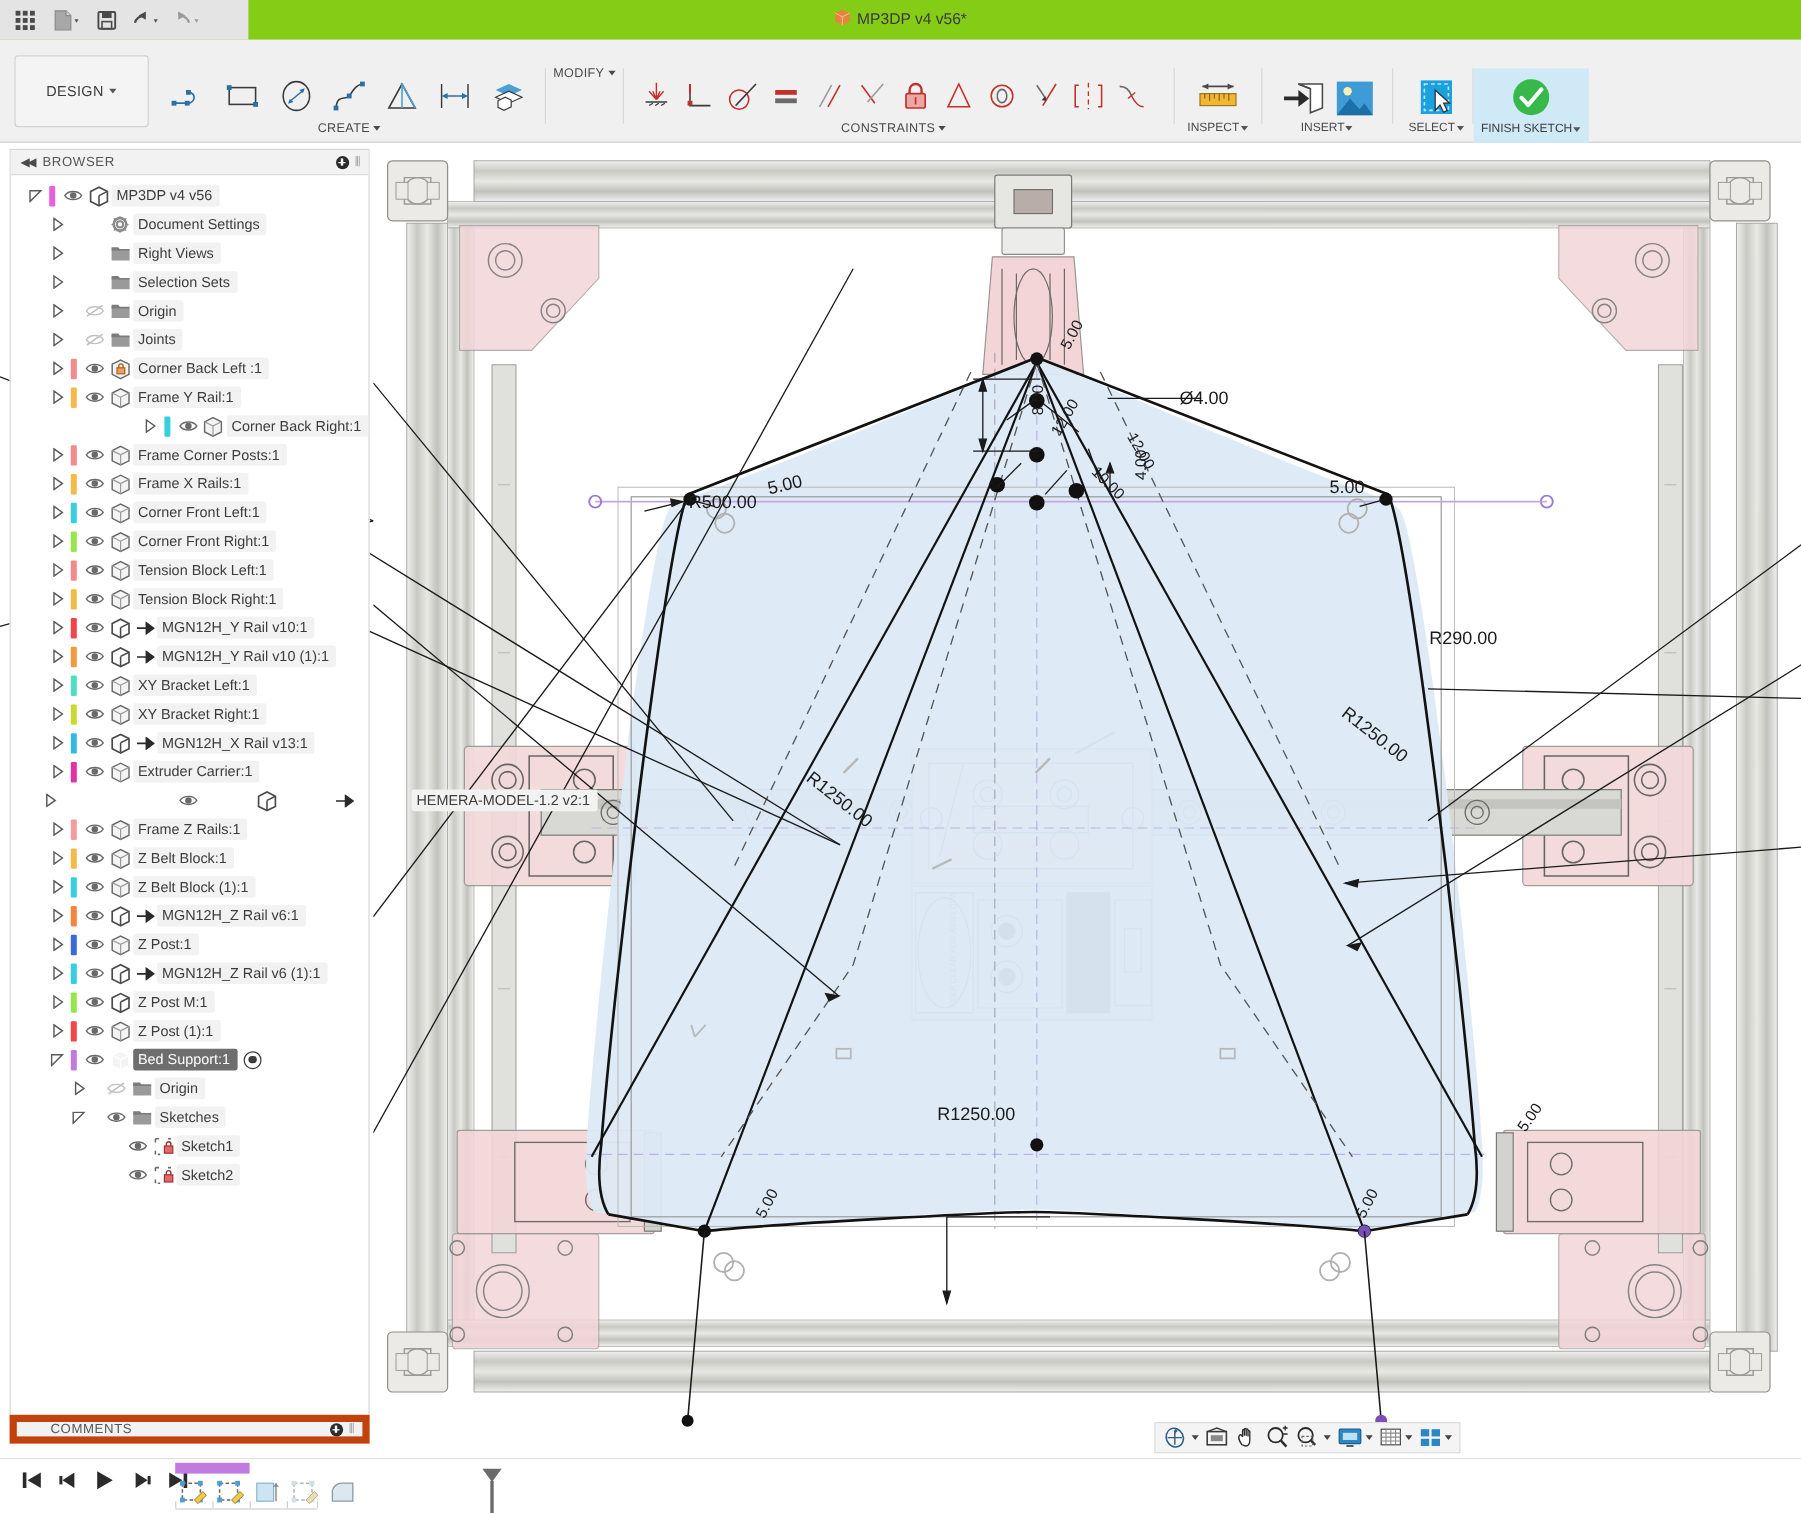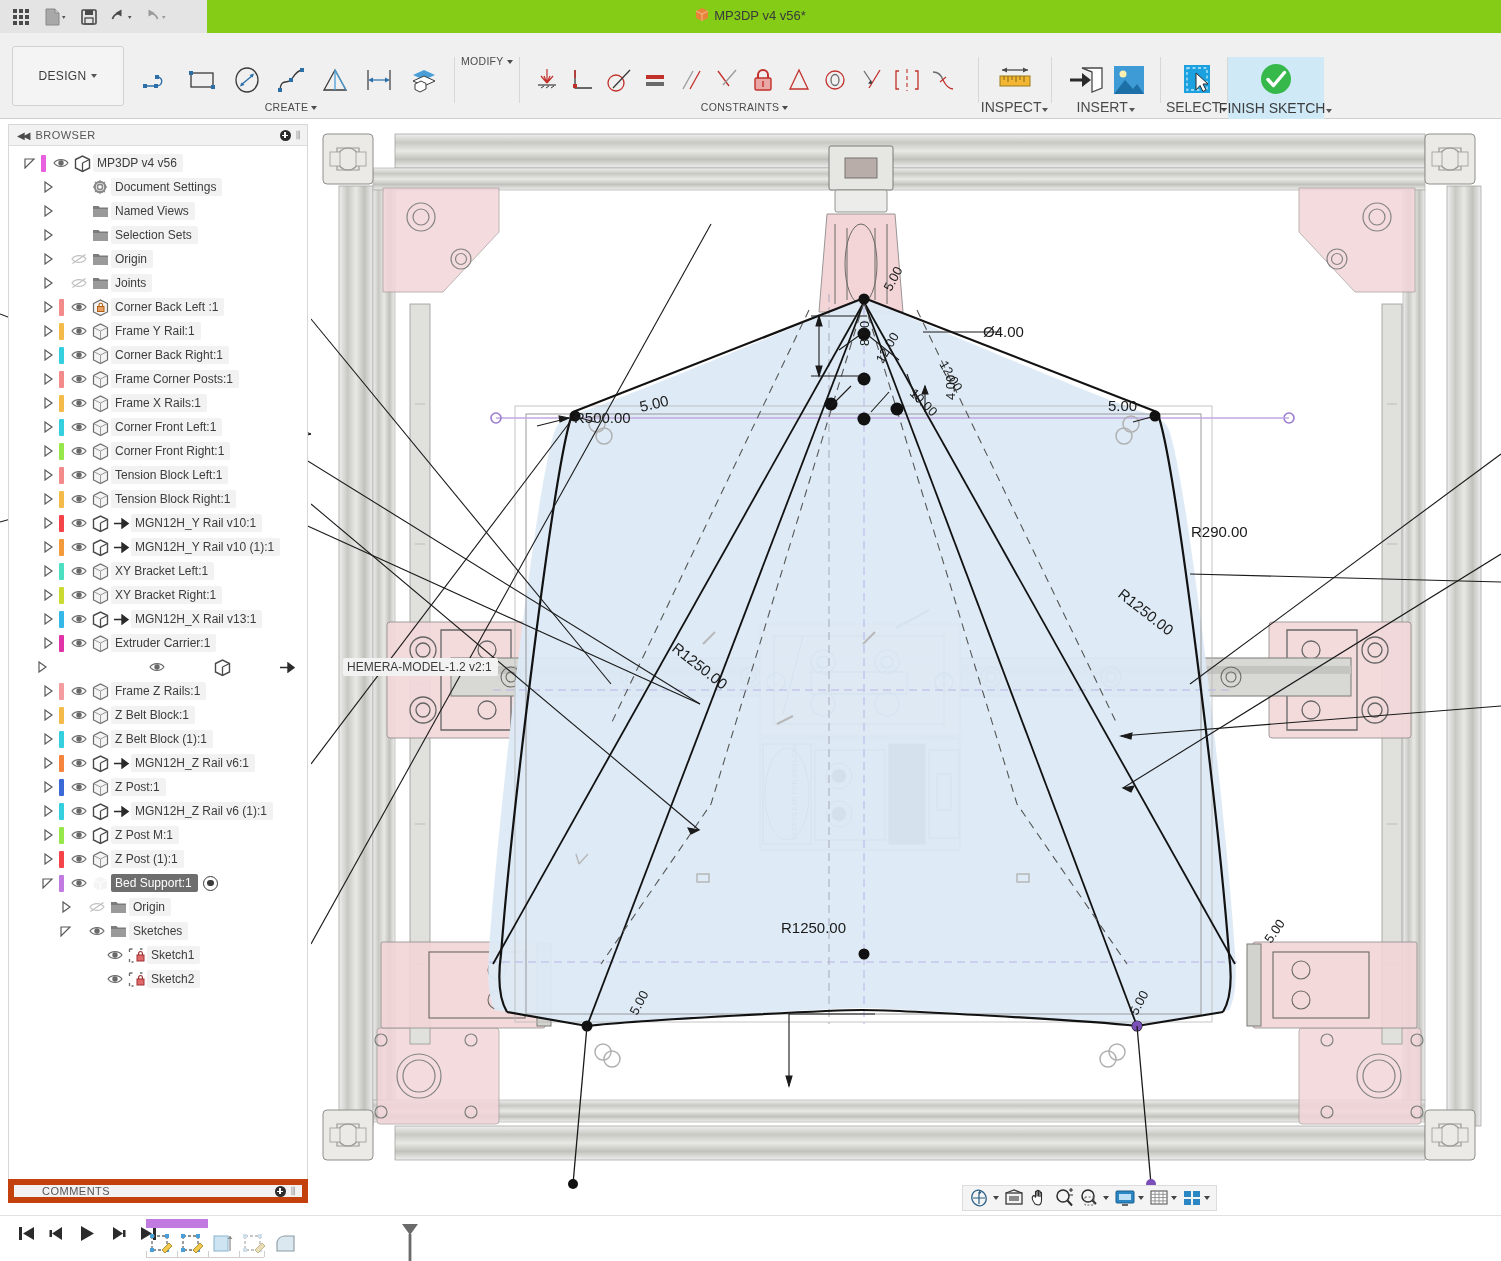--- a/index.html
+++ b/index.html
@@ -55,21 +55,21 @@
   .panel { display:flex; flex-direction:column; align-items:center; height:62px; }
   .panel-icons { display:flex; align-items:center; height:46px; gap:2px; padding:0 4px; }
   .panel-label { font-size:10.5px; color:#4a4a4a; letter-spacing:.3px; margin-top:-2px; white-space:nowrap;}
   .panel-label .caret { margin-left:3px; vertical-align:1px; border-top-color:#4a4a4a;}
   .sep { width:1px; height:46px; background:#d7d7d7; margin:0 6px; }
   .ic { width:42px; height:44px; display:flex; align-items:center; justify-content:center; cursor:default;}
   .ic svg { display:block; }
   .ic.tiny { width:34px; }
 
   .bigbtn { display:flex; flex-direction:column; align-items:center; justify-content:center; width:60px; height:62px; }
-  .bigbtn .lbl { font-size:14px; color:#4a4a4a; margin-top:1px; white-space:nowrap;}
+  .bigbtn .lbl { font-size:10px; color:#4a4a4a; margin-top:1px; white-space:nowrap;}
   .finish { background:#cfe9f7; width:96px; height:62px; }
   .finish .lbl { color:#3c3c3c; }
 
   
   .browser {
     position:absolute; left:8px; top:124px; width:300px; height:1060px;
     background:#ffffff; border:1px solid #d8d8d8;
   }
   .browser-hdr {
     height:21px; background:#f2f2f2; border-bottom:1px solid #dcdcdc;
@@ -863,21 +863,21 @@
             </svg>
           </span>
           <span class="cbar none"></span>
           <span class="eye"></span>
           <span class="occ">
             <svg width="17" height="14" viewBox="0 0 17 14">
               <path d="M1 3 h5.5 l1.4 1.6 h8.1 v8.4 h-15z" fill="#9a9a9a"></path>
               <path d="M1 2 h5.5 l1.4 1.6 h8.1 v1.4 h-15z" fill="#7c7c7c"></path>
             </svg>
           </span>
-          <span class="nlabel">Named Views</span>
+          <span class="nlabel">Right Views</span>
         </div>
         <div class="node" style="padding-left: 28px;">
           <span class="tw">
             <svg width="11" height="12" viewBox="0 0 11 12">
               <path d="M2 1 L9 6 L2 11 Z" fill="none" stroke="#5a5a5a" stroke-width="1.2"></path>
             </svg>
           </span>
           <span class="cbar none"></span>
           <span class="eye"></span>
           <span class="occ">
@@ -966,21 +966,21 @@
             </svg>
           </span>
           <span class="occ">
             <svg width="19" height="19" viewBox="0 0 19 19">
               <path d="M2.5 5.5 L9.5 2 L16.5 5.5 L16.5 14 L9.5 17.5 L2.5 14 Z" fill="#f4f4f4" stroke="#6a6a6a" stroke-width="1.2"></path>
               <path d="M2.5 5.5 L9.5 9 L16.5 5.5 M9.5 9 L9.5 17.5" fill="none" stroke="#9a9a9a" stroke-width="1"></path>
             </svg>
           </span>
           <span class="nlabel">Frame Y Rail:1</span>
         </div>
-        <div class="node" style="padding-left: 28px;">
+        <div class="node" style="padding-left: 28px; justify-content: flex-end;">
           <span class="tw">
             <svg width="11" height="12" viewBox="0 0 11 12">
               <path d="M2 1 L9 6 L2 11 Z" fill="none" stroke="#5a5a5a" stroke-width="1.2"></path>
             </svg>
           </span>
           <span class="cbar" style="background: rgb(53, 207, 224);"></span>
           <span class="eye">
             <svg width="16" height="12" viewBox="0 0 16 12">
               <path d="M1 6 C4 1.5 12 1.5 15 6 C12 10.5 4 10.5 1 6 Z" fill="none" stroke="#6a6a6a" stroke-width="1.2"></path>
               <circle cx="8" cy="6" r="2.7" fill="#6a6a6a"></circle>

